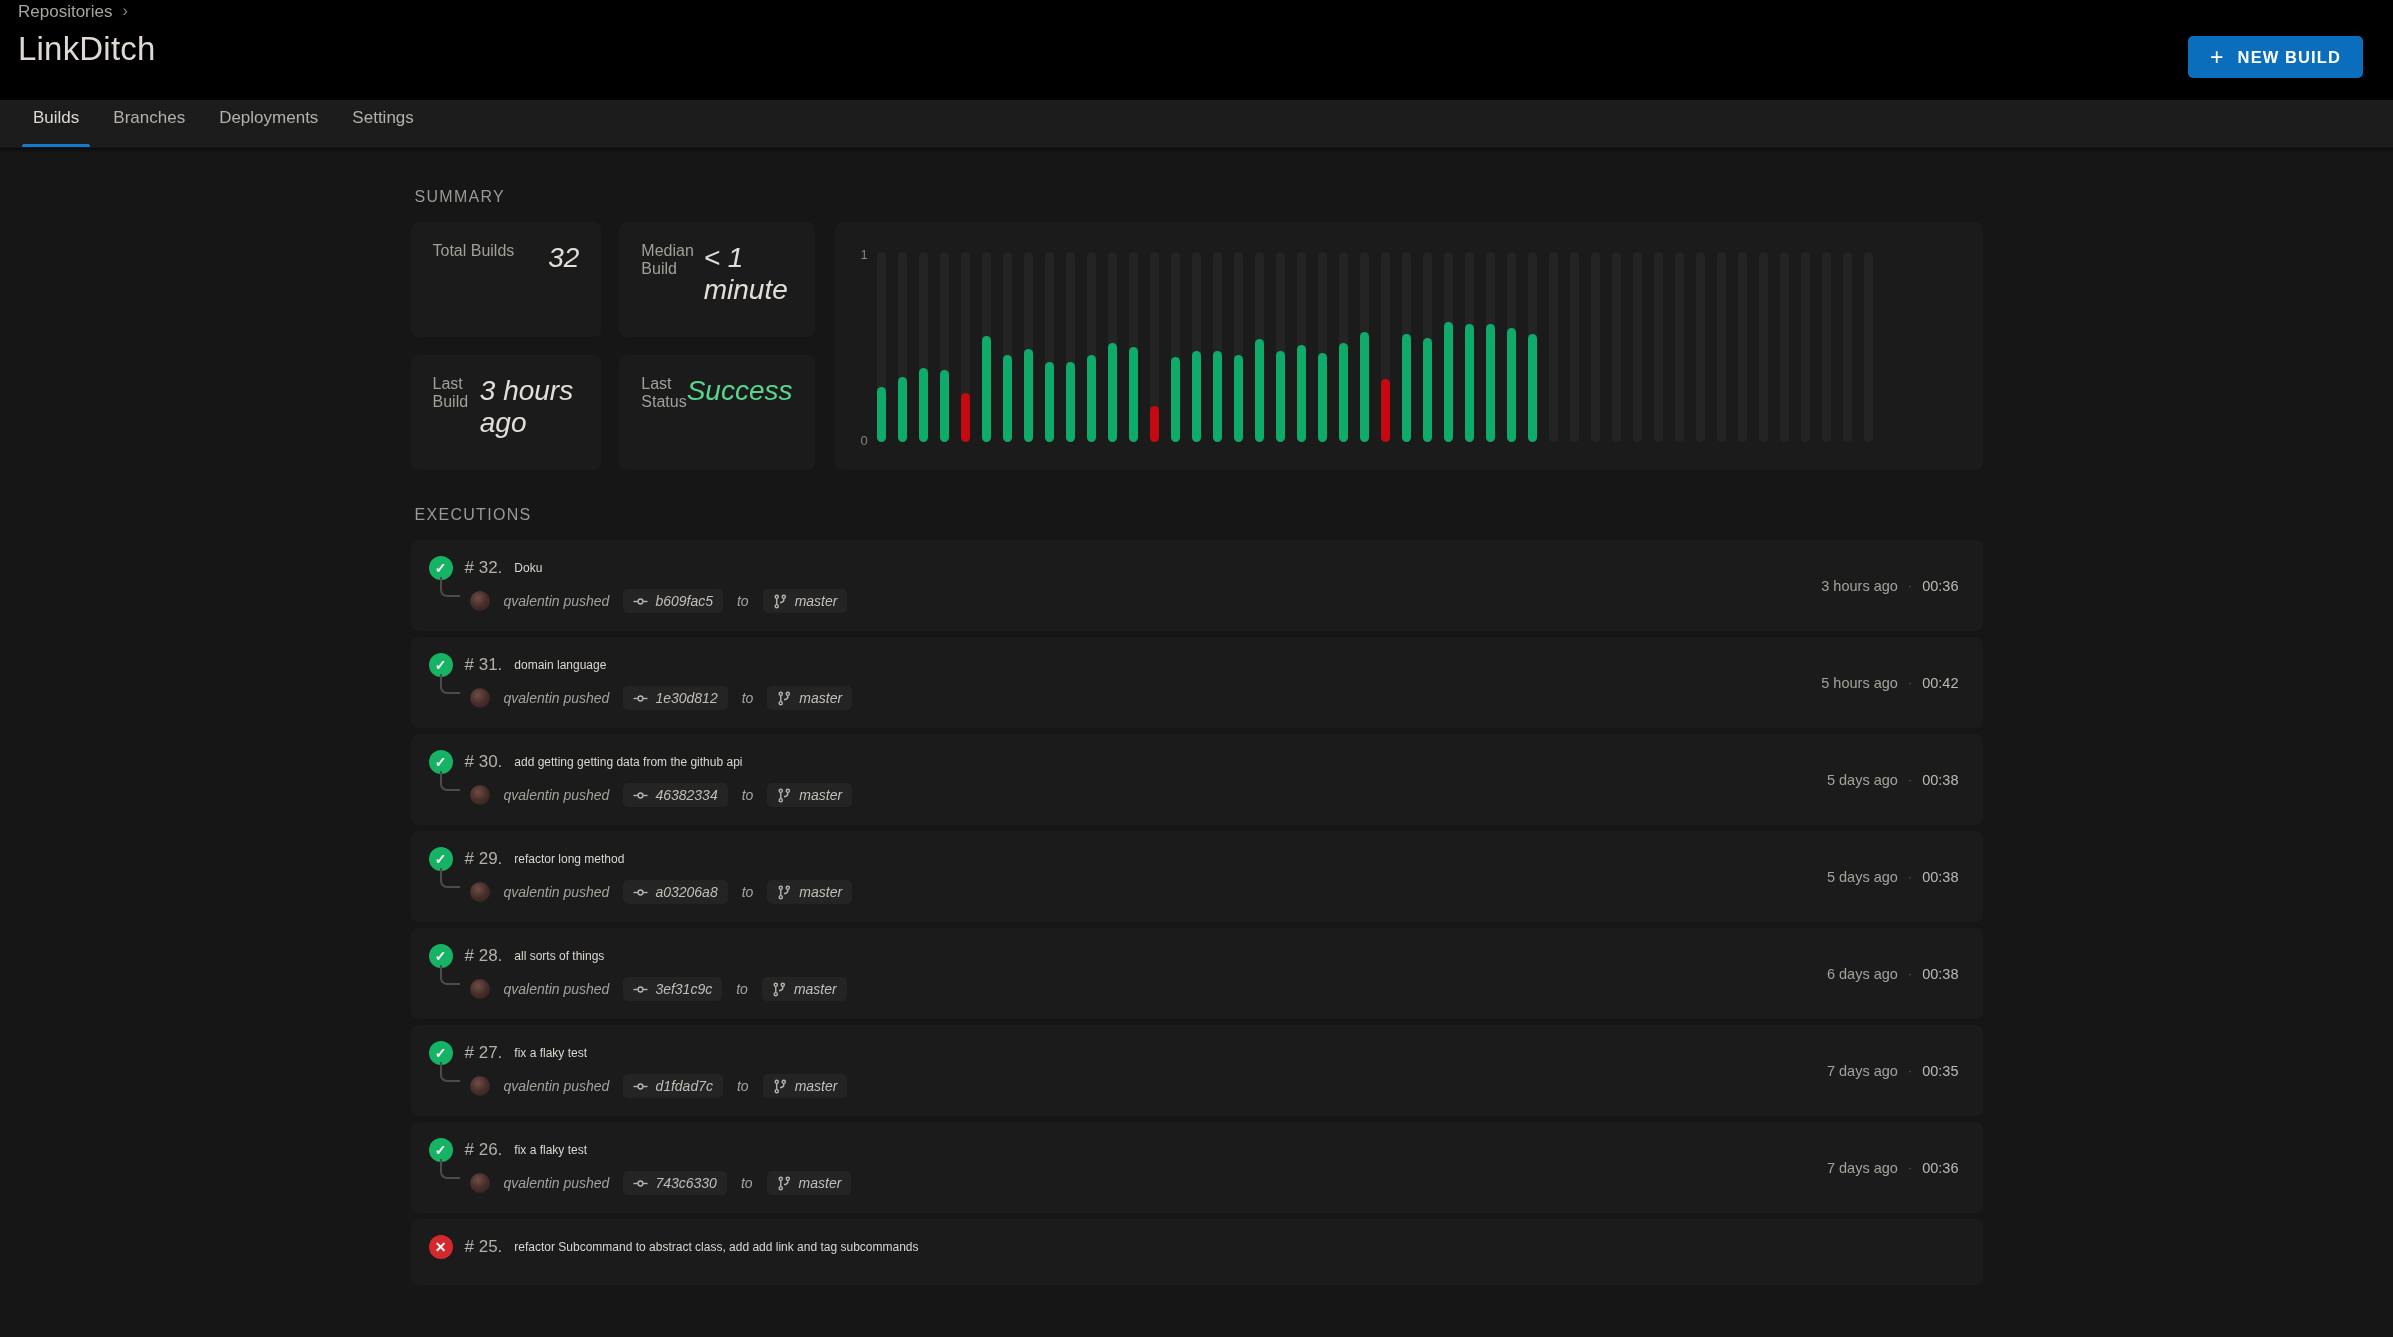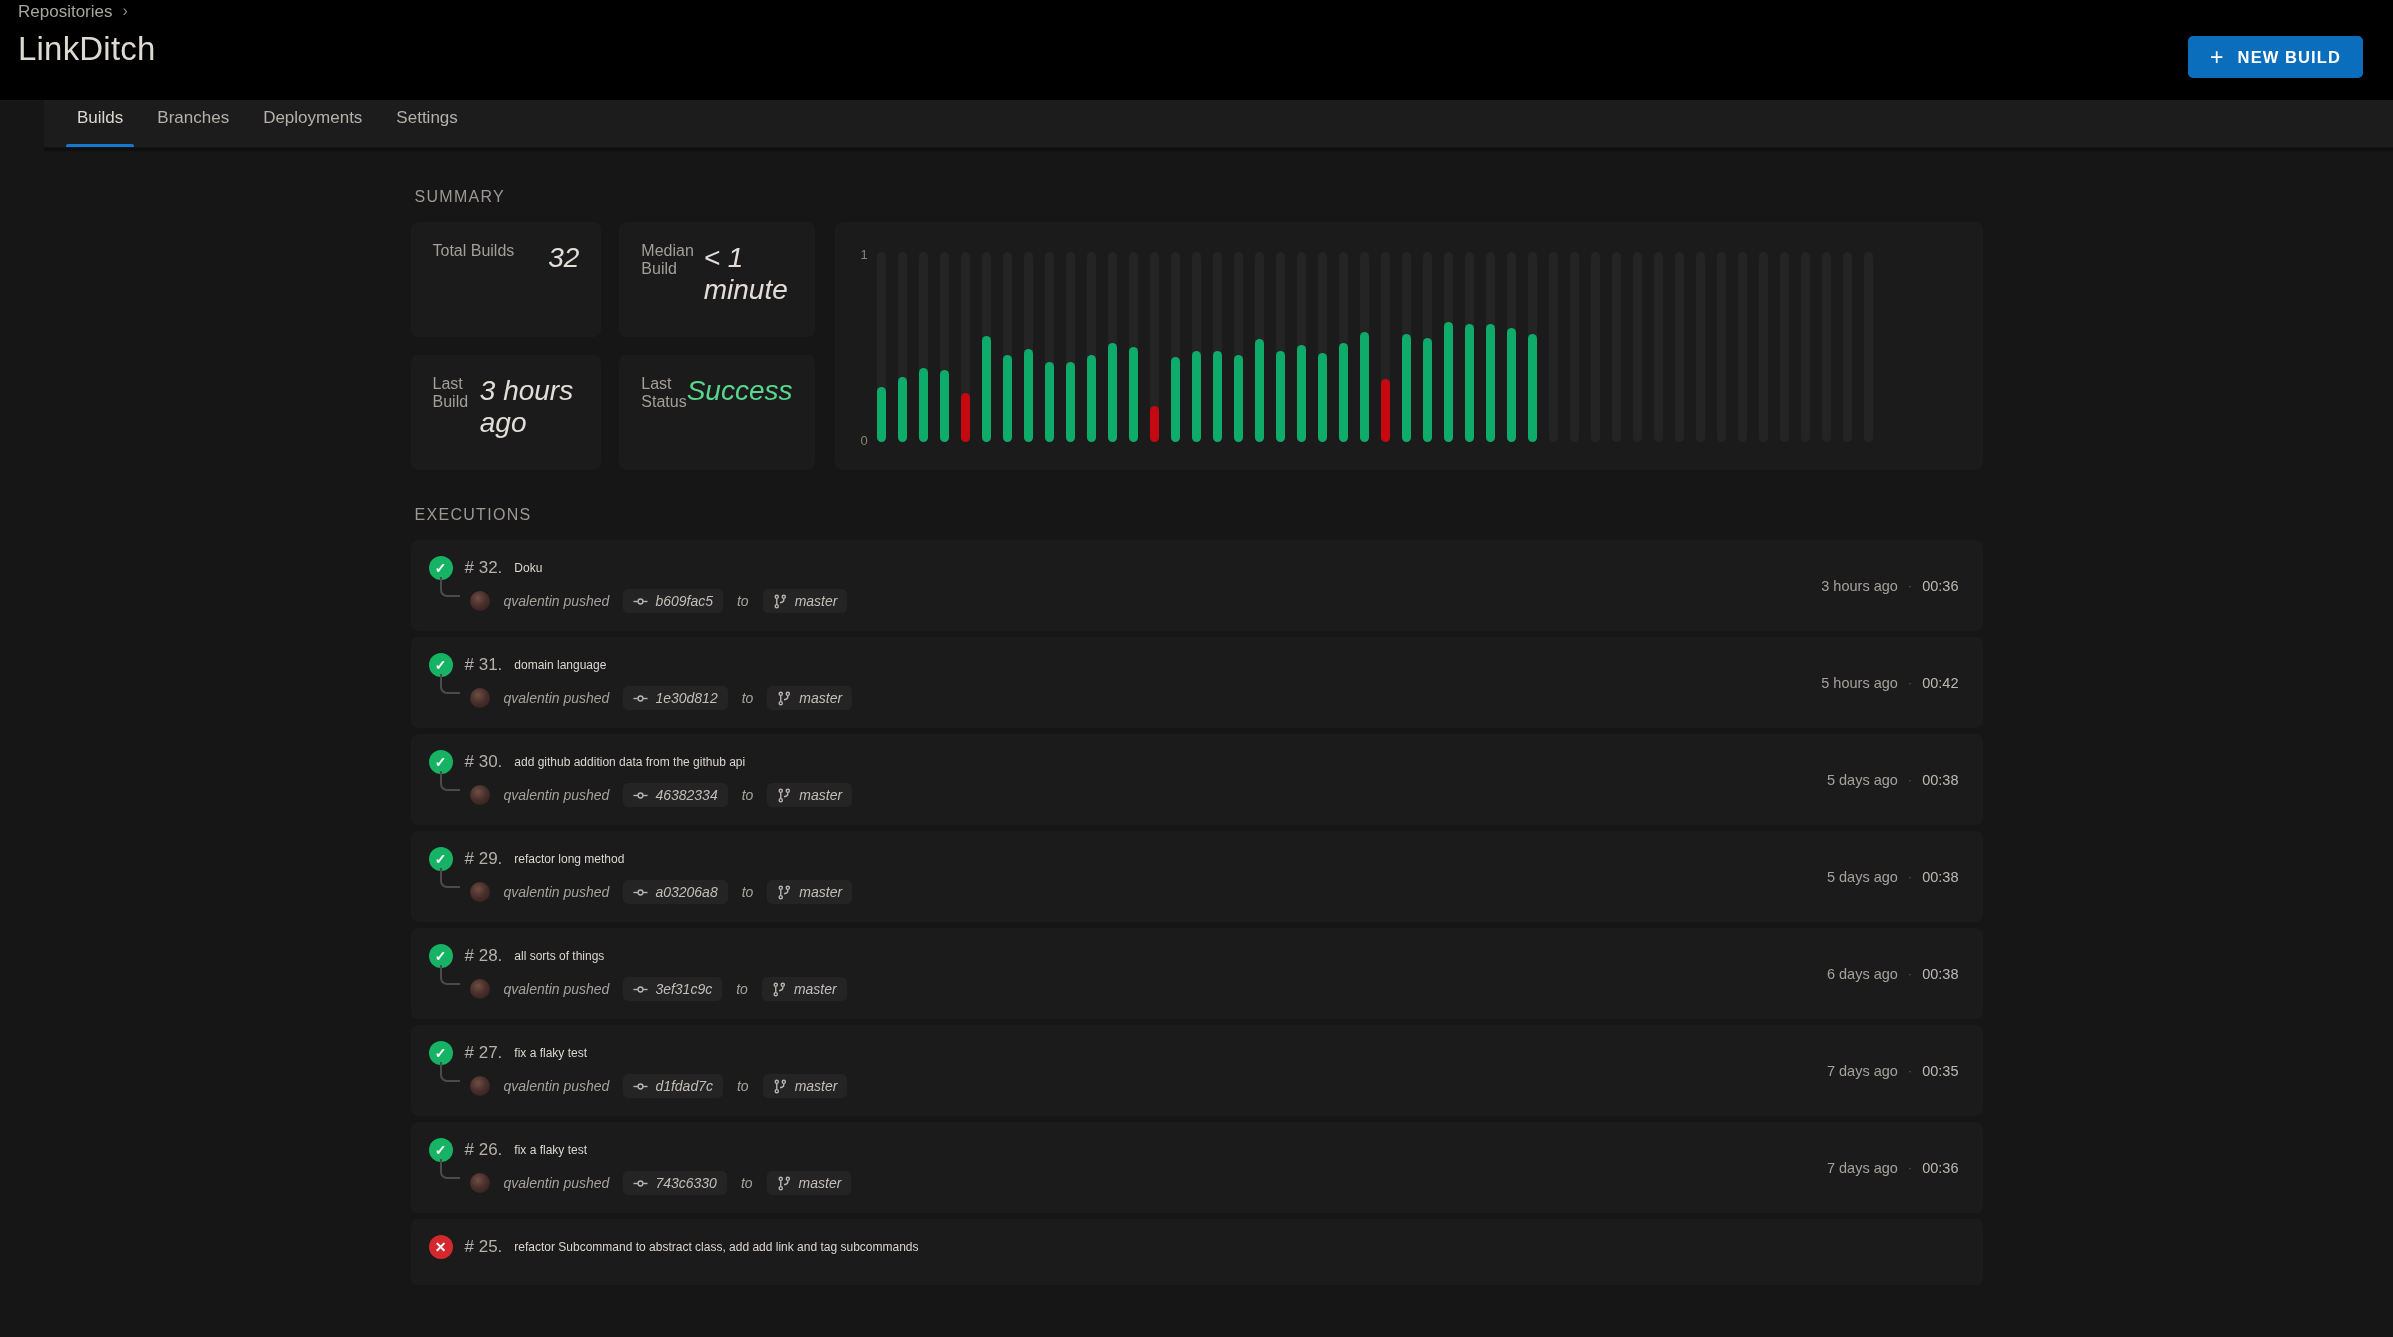--- a/index.html
+++ b/index.html
@@ -45,21 +45,20 @@
   .plus-icon { display: inline-block; font-size: 23px; line-height: 1; font-weight: 400; }
 
   
   .tabbar {
     position: relative;
     height: 48px;
     background: #1c1c1c;
     display: flex; align-items: flex-start;
     padding-left: 16px;
     border-bottom: 1px solid #2a2a2a;
-    margin-left: 44px;
   }
   .tabbar::after {
     content: ""; position: absolute; left: 0; right: 0; bottom: -6px;
     height: 6px;
     background: linear-gradient(to bottom, rgba(0,0,0,0.55), rgba(0,0,0,0));
     pointer-events: none;
   }
   .tab {
     position: relative;
     padding: 8px 17px 0 17px;
@@ -526,21 +525,21 @@
               <span class="meta-dot">·</span>
               <span class="exec-duration">00:42</span>
             </div>
           </div>
           <div class="exec-row">
             <div class="exec-top">
               <div class="status-icon success">
                 <span class="check-glyph">✓</span>
               </div>
               <span class="exec-num"># 30.</span>
-              <span class="exec-title">add github addition data from the github api</span>
+              <span class="exec-title">add getting getting data from the github api</span>
             </div>
             <div class="exec-bottom">
               <div class="elbow"></div>
               <div class="avatar"></div>
               <span class="pushed-text">qvalentin pushed</span>
               <span class="chip">
                 <span>
                   <svg width="15" height="15" viewBox="0 0 16 16" fill="none" stroke="#b9b4ae" stroke-width="1.5">
                     <circle cx="8" cy="8" r="2.6"></circle>
                     <line x1="0.5" y1="8" x2="5.2" y2="8"></line>

